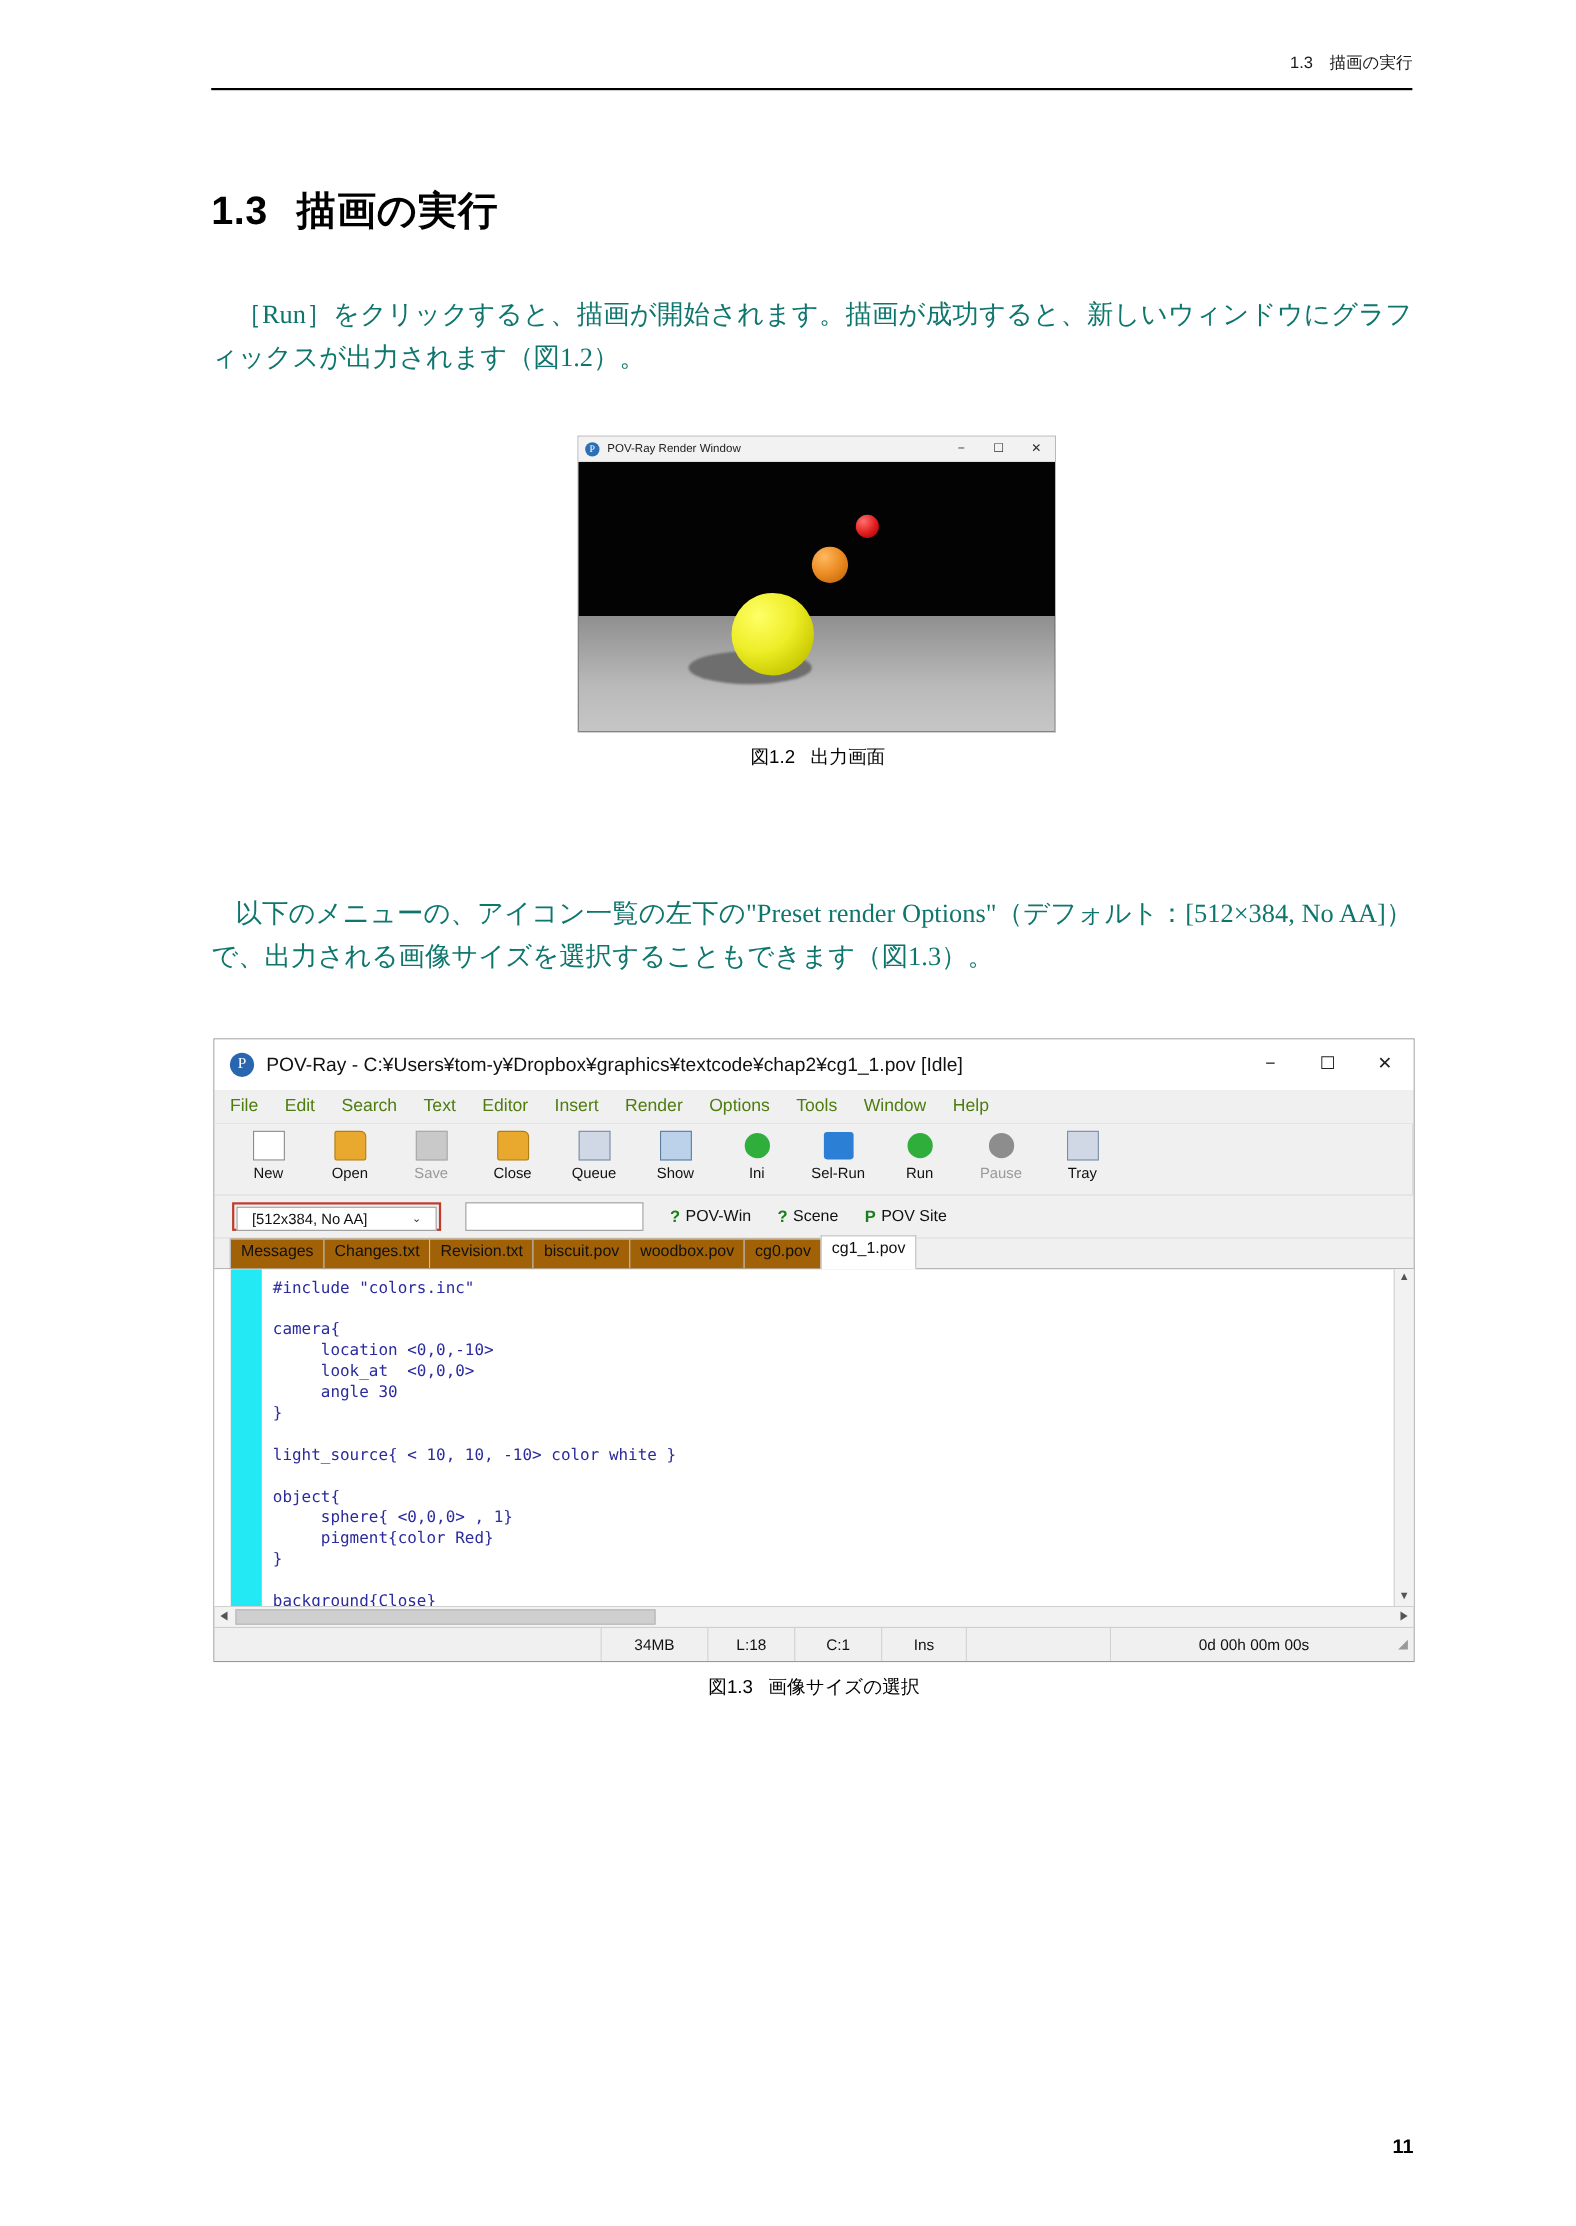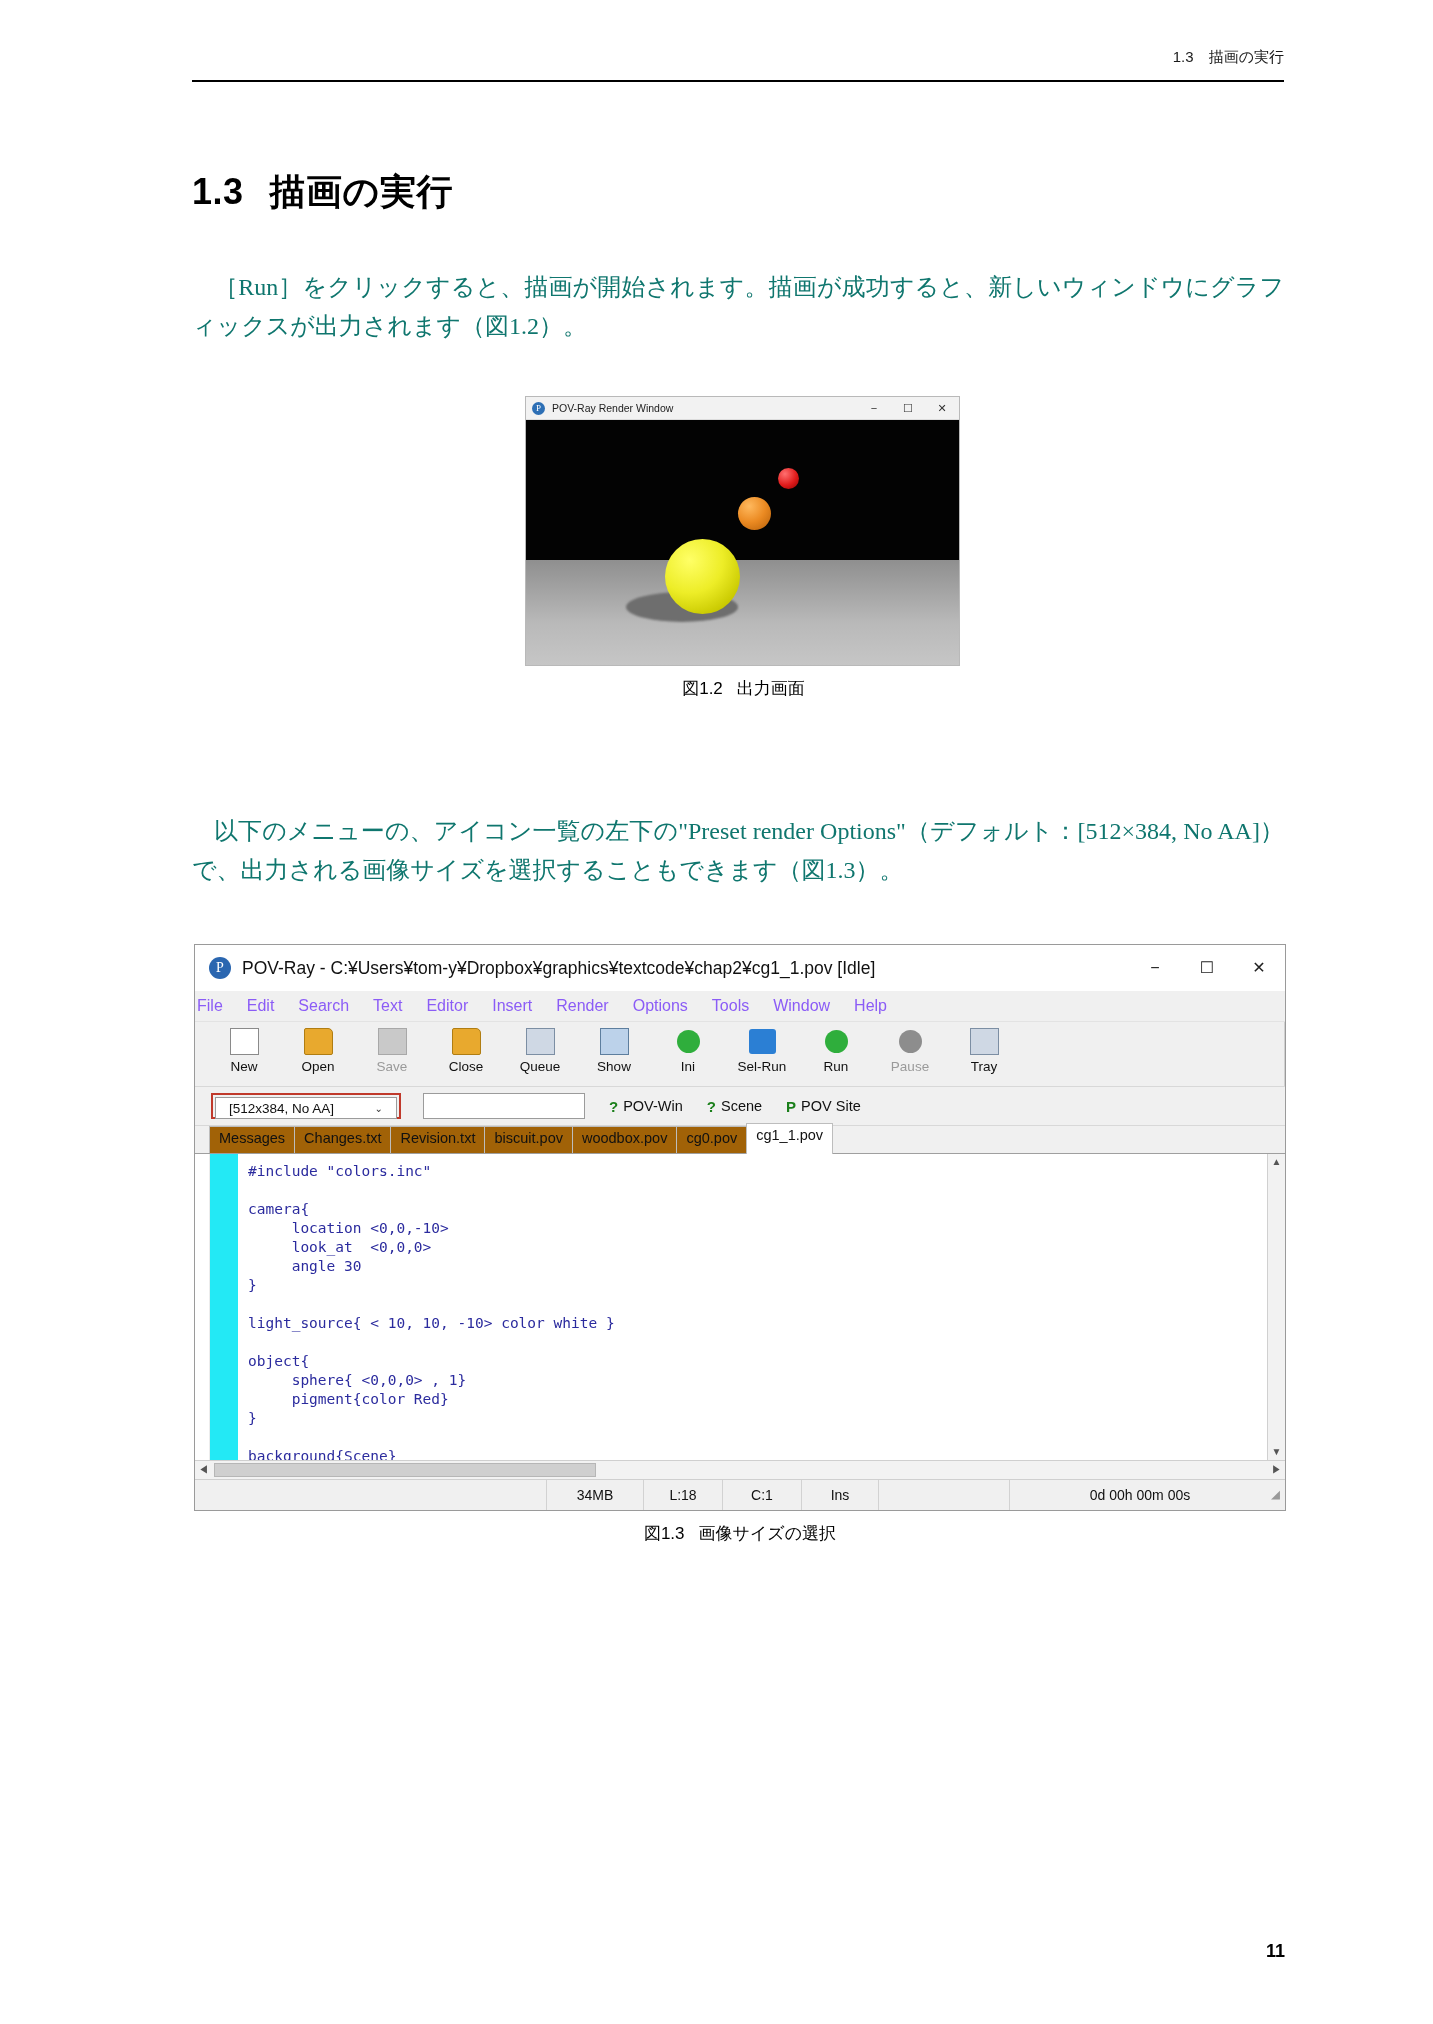--- a/index.html
+++ b/index.html
@@ -197,24 +197,24 @@
   }
   .ide-winbtns { margin-left: auto; display: flex; }
   .ide-winbtns span {
     width: 52px; height: 44px; line-height: 44px; text-align: center;
     font-size: 16px; color: #222;
   }
   .ide-menu {
     height: 30px;
     display: flex;
     align-items: center;
-    padding-left: 2px;
+    padding-left: 14px;
     background: #f0f0f0;
     font-size: 16px;
-    color: #8b5cf6;
+    color: #4d7c0f;
     border-bottom: 1px solid #e3e3e3;
   }
   .ide-menu span { margin-right: 24px; }
 
   .ide-toolbar-row {
     display: flex;
     background: #f0f0f0;
     border-bottom: 1px solid #d8d8d8;
     height: 64px;
   }
@@ -637,21 +637,21 @@
 <span>     angle 30</span>
 <span>}</span>
 <span></span>
 <span>light_source{ &lt; 10, 10, -10&gt; color white }</span>
 <span></span>
 <span>object{</span>
 <span>     sphere{ &lt;0,0,0&gt; , 1}</span>
 <span>     pigment{color Red}</span>
 <span>}</span>
 <span></span>
-<span>background{Scene}</span>
+<span>background{Close}</span>
 </div>
       <div class="vscroll">
         <span class="arrow up">▲</span>
         <span class="arrow down">▼</span>
       </div>
     </div>
 
     <div class="hscroll">
       <span class="arrow">◀</span>
       <span class="thumb"></span>

